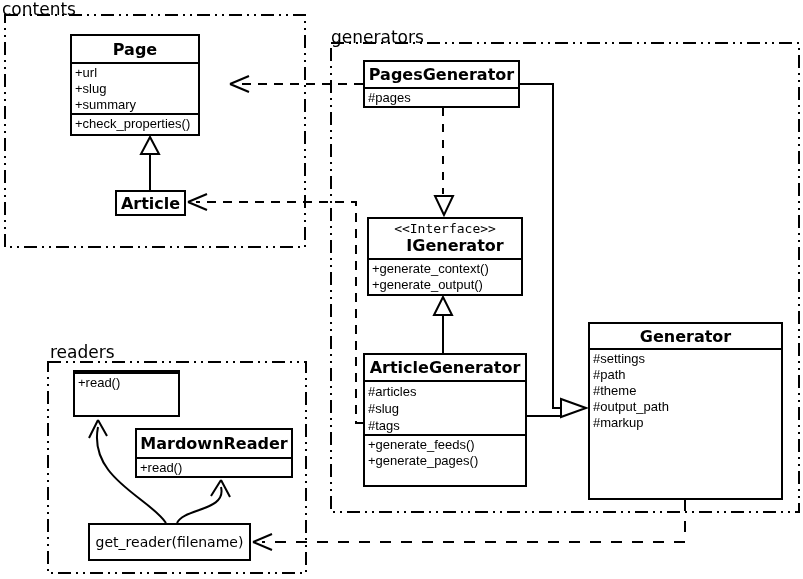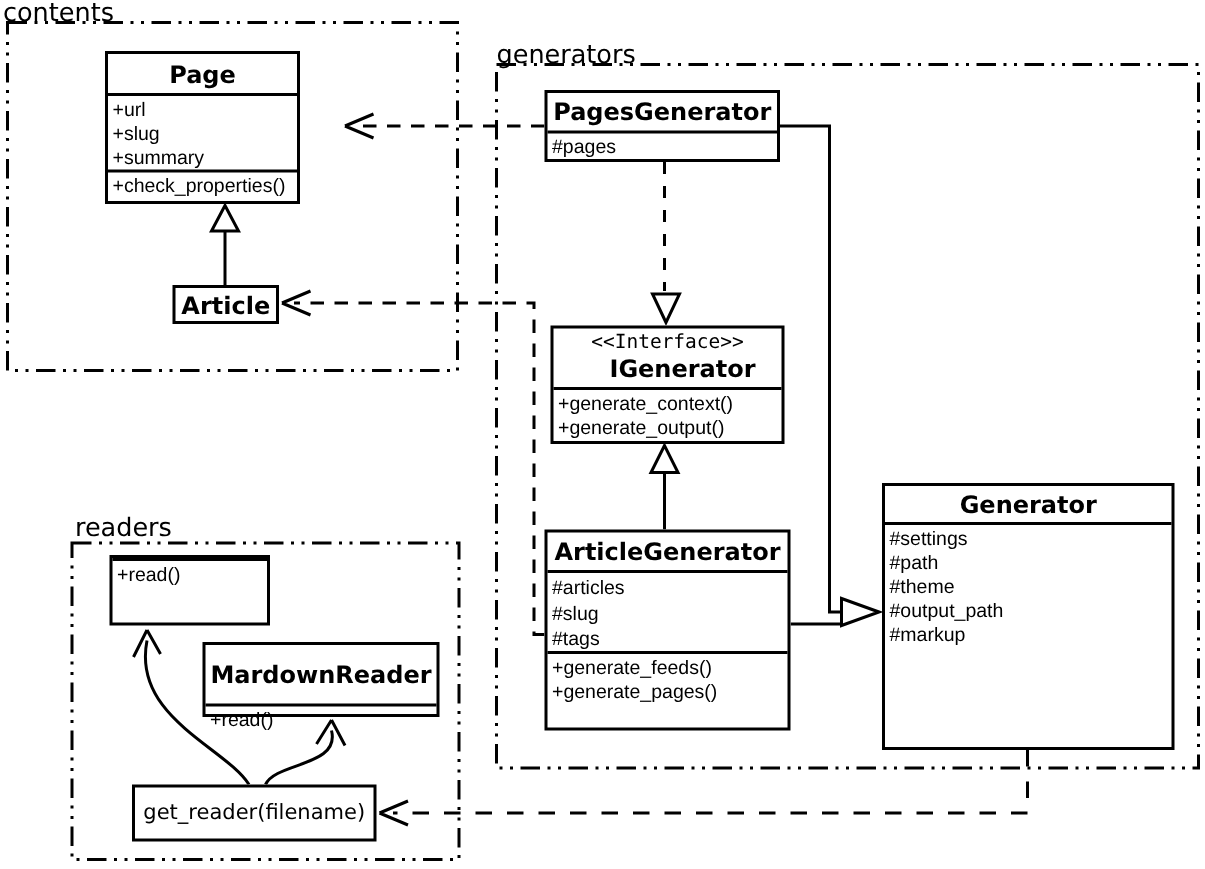--- a/index.html
+++ b/index.html
@@ -165,19 +165,19 @@
   </div>
 </div>
 
 <div class="uml-class" style="left:73px; top:370px; width:107px; height:47px;">
   <div class="uml-comp" style="height:19px;">
     <div class="uml-row">+read()</div>
   </div>
 </div>
 
 <div class="uml-class" style="left:135px; top:428px; width:158px; height:50px;">
-  <div class="uml-title" style="height:39px;">MardownReader</div>
+  <div class="uml-title" style="height:27px;">MardownReader</div>
   <div class="uml-comp" style="height:19px;">
     <div class="uml-row">+read()</div>
   </div>
 </div>
 
 <div class="plain-box" style="left:88px; top:523px; width:163px; height:38px;">get_reader(filename)</div>
 
 </body></html>

